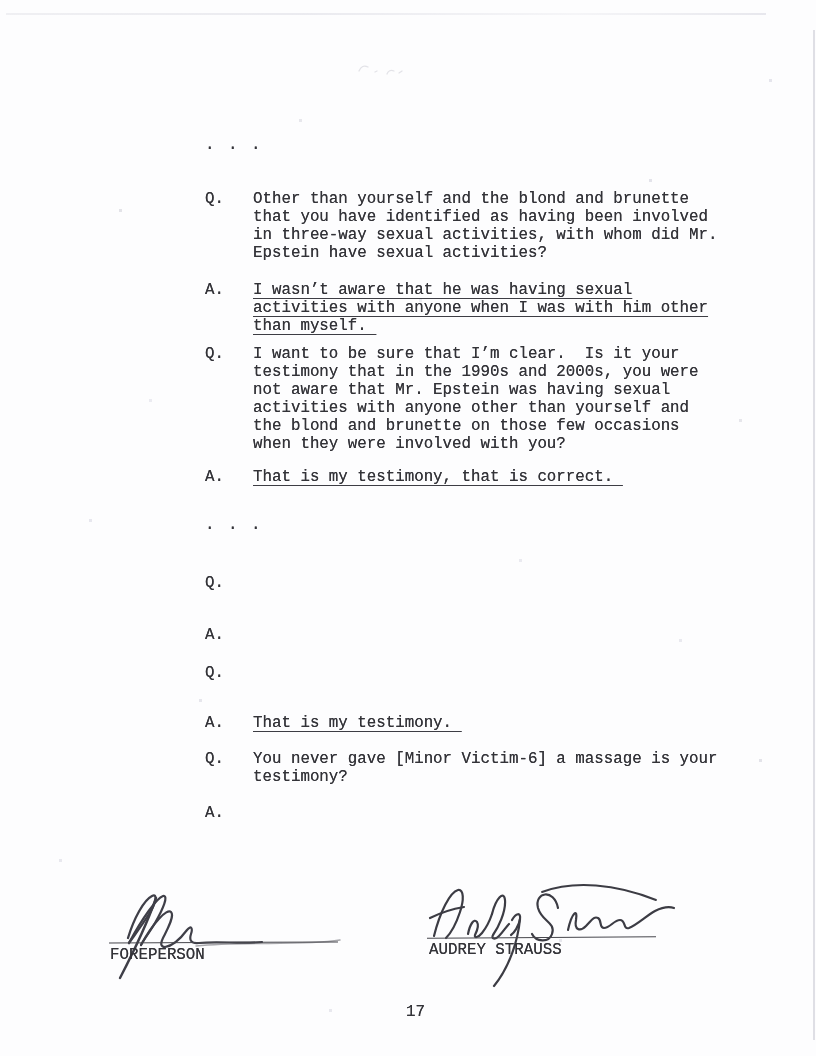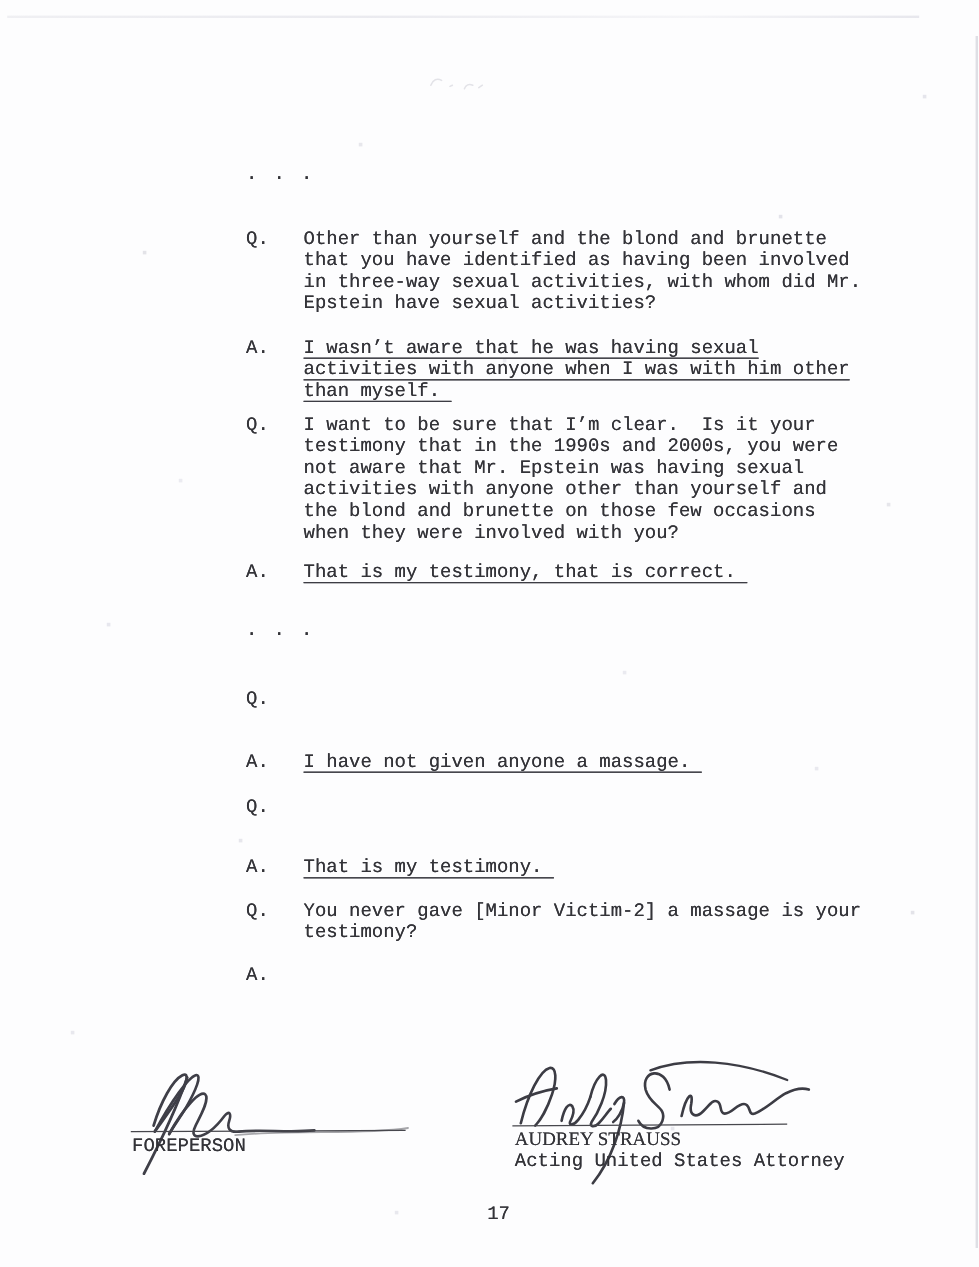--- a/index.html
+++ b/index.html
@@ -55,21 +55,21 @@
   }
   .ellipsis-row { position: absolute; left: 205px; letter-spacing: 2px; }
   .citation-row { position: absolute; left: 204px; }
 
   
   .sig-line { position: absolute; height: 0; border-top: 1.6px solid #47474d; }
   .sig-line-left  { left: 109px; top: 942px; width: 229px; transform: rotate(-0.25deg); }
   .sig-line-right { left: 427px; top: 937px; width: 229px; transform: rotate(-0.35deg); }
   .sig-caption { position: absolute; }
   .cap-foreperson { left: 110px; top: 946px; }
-  .cap-name  { left: 429px; top: 941px; font-family: Liberation Serif, serif; }
+  .cap-name  { left: 429px; top: 941px; }
   .cap-title { left: 429px; top: 959px; }
   .sig-svg { position: absolute; }
   .sig-svg-left  { left: 96px;  top: 886px; }
   .sig-svg-right { left: 418px; top: 876px; }
   .page-number { position: absolute; left: 406px; top: 1003px; }
 </style>
 </head>
 <body>
 
 <div class="page">
@@ -113,35 +113,34 @@
     <div class="tw qa-label">A.</div>
     <div class="tw qa-text underlined">That is my testimony, that is correct. </div>
   </div>
 
   <div class="qa-block" style="top:574px">
     <div class="tw qa-label">Q.</div>
   </div>
 
   <div class="qa-block" style="top:626px">
     <div class="tw qa-label">A.</div>
-    <div class="tw qa-text underlined">I have not given anyone a massage. </div>
   </div>
 
   <div class="qa-block" style="top:664px">
     <div class="tw qa-label">Q.</div>
   </div>
 
   <div class="qa-block" style="top:714px">
     <div class="tw qa-label">A.</div>
     <div class="tw qa-text underlined">That is my testimony. </div>
   </div>
 
   <div class="qa-block" style="top:750px">
     <div class="tw qa-label">Q.</div>
-    <div class="tw qa-text">You never gave [Minor Victim-2] a massage is your
+    <div class="tw qa-text">You never gave [Minor Victim-6] a massage is your
 testimony?</div>
   </div>
 
   <div class="qa-block" style="top:804px">
     <div class="tw qa-label">A.</div>
   </div>
 
 
   <svg class="sig-svg sig-svg-left" width="260" height="110" viewBox="0 0 260 110">
     <g fill="none" stroke="#3f3f48" stroke-linecap="round">
@@ -163,17 +162,16 @@
       <path d="M74,38 C78,22 86,14 87,24 C88,36 80,52 75,59 C73,63 77,64 81,60 C85,56 88,51 91,48"></path>
       <path d="M94,44 C98,37 103,36 102,43 C101,50 96,57 93,59"></path>
       <path d="M102,43 C100,64 92,90 76,110"></path>
       <path d="M140,32 C136,12 116,16 120,32 C124,46 138,46 134,58 C131,67 118,66 114,58"></path>
       <path d="M124,16 C156,4 198,8 238,24" stroke-width="1.9"></path>
       <path d="M150,54 C154,36 160,32 158,44 C156,54 162,56 168,50 C174,44 176,40 180,42 C184,44 181,52 186,52 C192,52 196,44 202,44 C208,44 205,54 211,52 C219,49 228,40 237,35 C243,32 250,30 256,32"></path>
     </g>
   </svg>
   <div class="sig-line sig-line-right"></div>
   <div class="tw sig-caption cap-name">AUDREY STRAUSS</div>
-  <div class="tw sig-caption cap-title">Acting United States Attorney</div>
 
   <div class="tw page-number">17</div>
 
 </div>
 
 </body></html>

